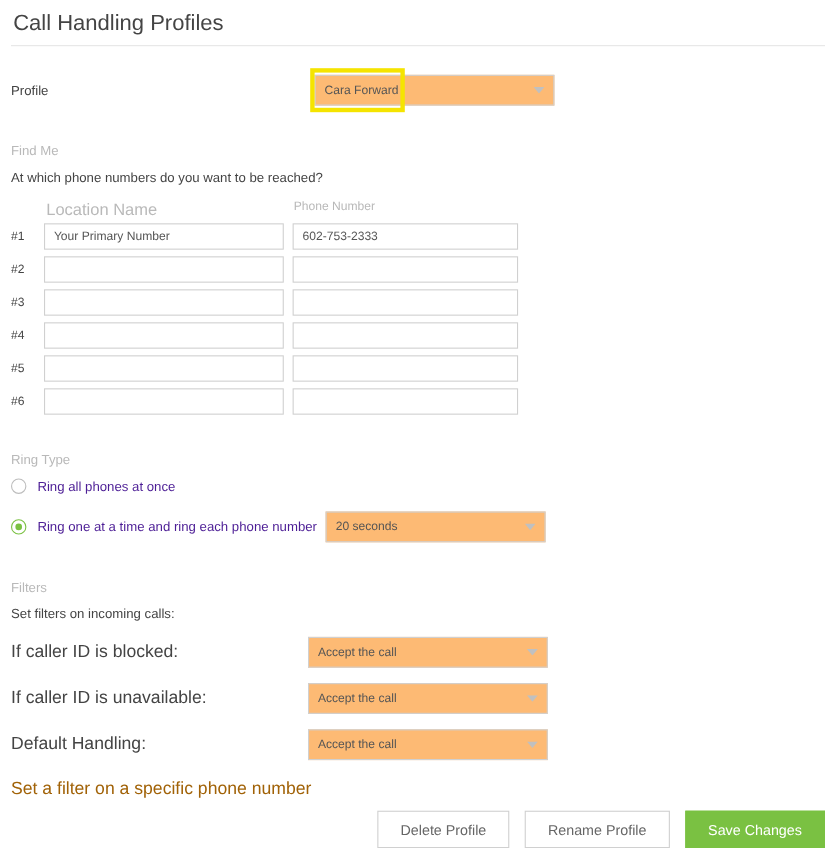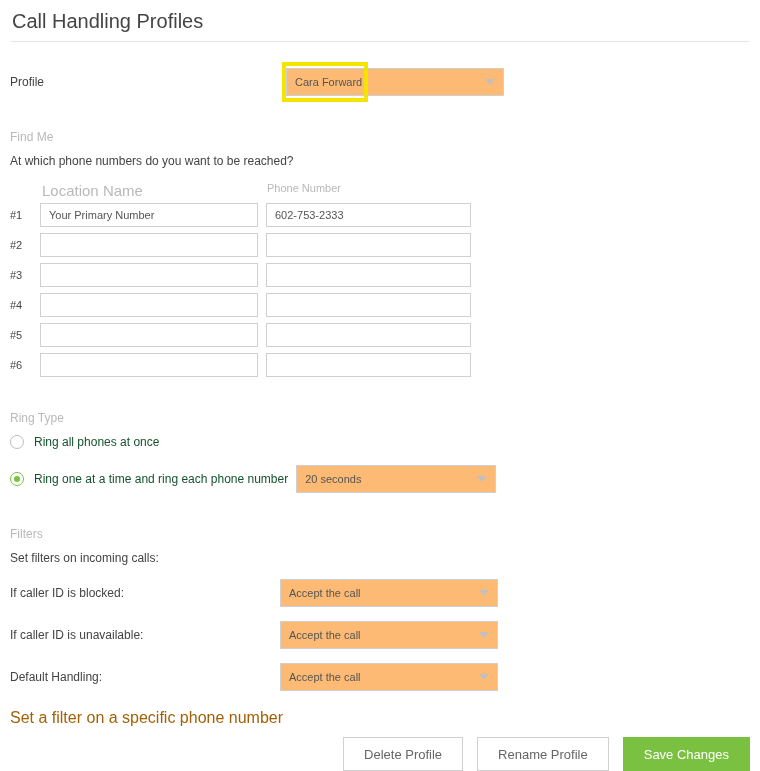--- a/index.html
+++ b/index.html
@@ -125,32 +125,32 @@
     border-color: #7ac142;
   }
   .radio.checked::after {
     content: "";
     width: 6px; height: 6px;
     background: #7ac142;
     border-radius: 50%;
   }
   .radio-label {
     font-size: 12px;
-    color: #14532d;
+    color: #4c1d95;
     margin-right: 8px;
   }
   .ring-select { width: 190px; }
   .filters-row {
     display: flex;
     align-items: center;
     margin-bottom: 14px;
   }
   .filters-row .flabel {
     width: 270px;
-    font-size: 12px;
+    font-size: 16px;
     color: #444;
   }
   .filters-select { width: 218px; }
   .link {
     color: #a16207;
     font-size: 16px;
     cursor: pointer;
     margin-top: 4px;
     display: inline-block;
   }

